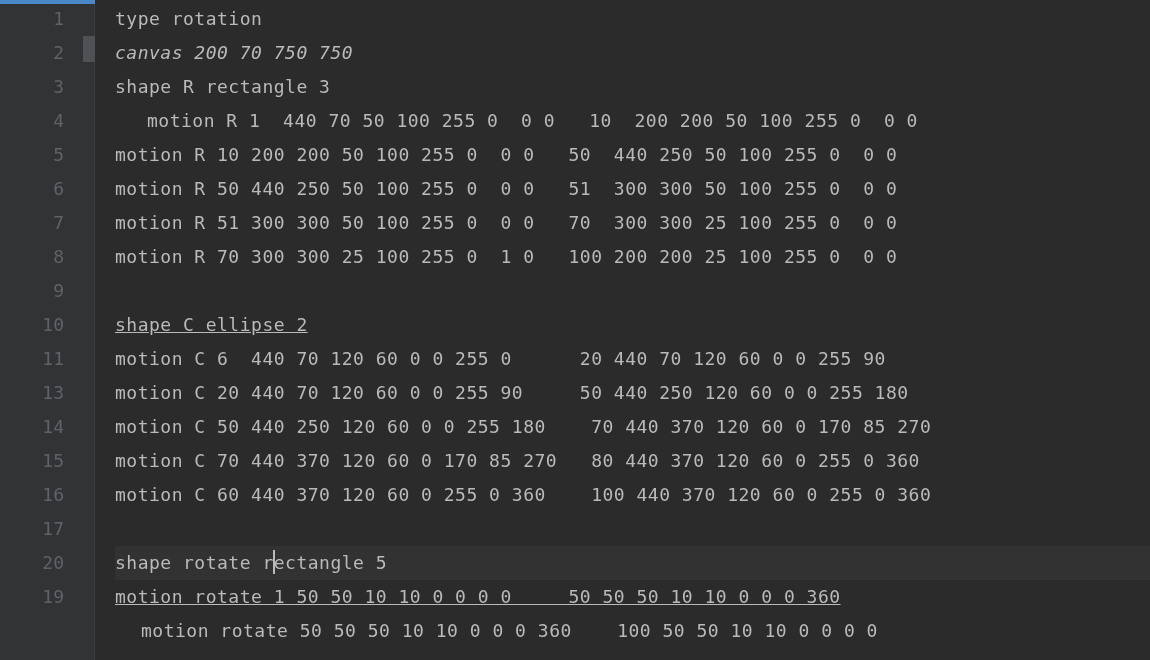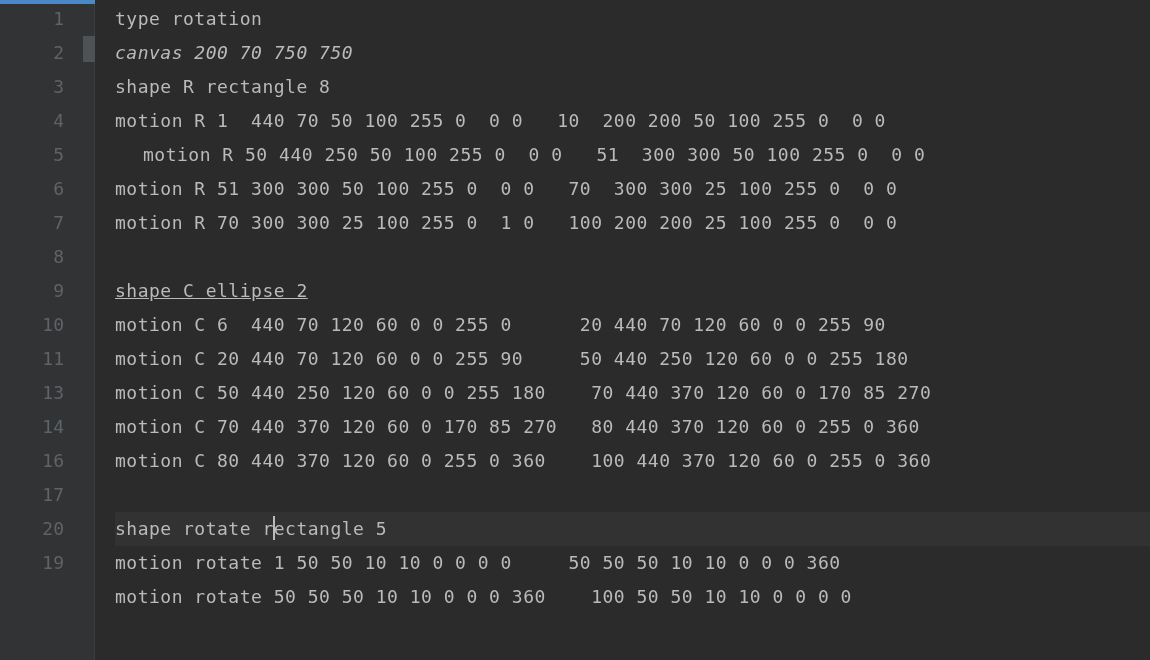--- a/index.html
+++ b/index.html
@@ -104,41 +104,43 @@
         <div class="line-number">4</div>
         <div class="line-number">5</div>
         <div class="line-number">6</div>
         <div class="line-number">7</div>
         <div class="line-number">8</div>
         <div class="line-number">9</div>
         <div class="line-number">10</div>
         <div class="line-number">11</div>
         <div class="line-number">13</div>
         <div class="line-number">14</div>
+        <div class="line-number">15</div>
         <div class="line-number">16</div>
         <div class="line-number">17</div>
         <div class="line-number">20</div>
         <div class="line-number">19</div>
       </div>
   </div>
   <div class="code-area">
     <div id="code-lines">
         <div class="code-line" style="position: relative;"><span>type rotation</span></div>
         <div class="code-line" style="position: relative; font-style: italic;"><span>canvas 200 70 750 750</span></div>
-        <div class="code-line" style="position: relative;"><span>shape R rectangle 8</span></div>
-        <div class="code-line" style="position: relative;"><span>motion R 1  440 70 50 100 255 0  0 0   10  200 200 50 100 255 0  0 0</span></div>
-        <div class="code-line" style="position: relative; margin-left: 28px;"><span>motion R 50 440 250 50 100 255 0  0 0   51  300 300 50 100 255 0  0 0</span></div>
+        <div class="code-line" style="position: relative;"><span>shape R rectangle 3</span></div>
+        <div class="code-line" style="position: relative; margin-left: 32px;"><span>motion R 1  440 70 50 100 255 0  0 0   10  200 200 50 100 255 0  0 0</span></div>
+        <div class="code-line" style="position: relative;"><span>motion R 10 200 200 50 100 255 0  0 0   50  440 250 50 100 255 0  0 0</span></div>
+        <div class="code-line" style="position: relative;"><span>motion R 50 440 250 50 100 255 0  0 0   51  300 300 50 100 255 0  0 0</span></div>
         <div class="code-line" style="position: relative;"><span>motion R 51 300 300 50 100 255 0  0 0   70  300 300 25 100 255 0  0 0</span></div>
         <div class="code-line" style="position: relative;"><span>motion R 70 300 300 25 100 255 0  1 0   100 200 200 25 100 255 0  0 0</span></div>
         <div class="code-line" style="position: relative;"><span></span></div>
         <div class="code-line" style="position: relative; text-decoration: underline;"><span>shape C ellipse 2</span></div>
         <div class="code-line" style="position: relative;"><span>motion C 6  440 70 120 60 0 0 255 0      20 440 70 120 60 0 0 255 90</span></div>
         <div class="code-line" style="position: relative;"><span>motion C 20 440 70 120 60 0 0 255 90     50 440 250 120 60 0 0 255 180</span></div>
         <div class="code-line" style="position: relative;"><span>motion C 50 440 250 120 60 0 0 255 180    70 440 370 120 60 0 170 85 270</span></div>
         <div class="code-line" style="position: relative;"><span>motion C 70 440 370 120 60 0 170 85 270   80 440 370 120 60 0 255 0 360</span></div>
-        <div class="code-line" style="position: relative;"><span>motion C 80 440 370 120 60 0 255 0 360    100 440 370 120 60 0 255 0 360</span></div>
+        <div class="code-line" style="position: relative;"><span>motion C 60 440 370 120 60 0 255 0 360    100 440 370 120 60 0 255 0 360</span></div>
         <div class="code-line" style="position: relative;"><span></span></div>
         <div class="code-line" style="position: relative;"><div class="current-line"></div><span>shape rotate r<span class="cursor"></span>ectangle 5</span></div>
-        <div class="code-line" style="position: relative;"><span>motion rotate 1 50 50 10 10 0 0 0 0     50 50 50 10 10 0 0 0 360</span></div>
-        <div class="code-line" style="position: relative;"><span>motion rotate 50 50 50 10 10 0 0 0 360    100 50 50 10 10 0 0 0 0</span></div>
+        <div class="code-line" style="position: relative; text-decoration: underline;"><span>motion rotate 1 50 50 10 10 0 0 0 0     50 50 50 10 10 0 0 0 360</span></div>
+        <div class="code-line" style="position: relative; margin-left: 26px;"><span>motion rotate 50 50 50 10 10 0 0 0 360    100 50 50 10 10 0 0 0 0</span></div>
       </div>
   </div>
 </div>
 
 </body></html>

